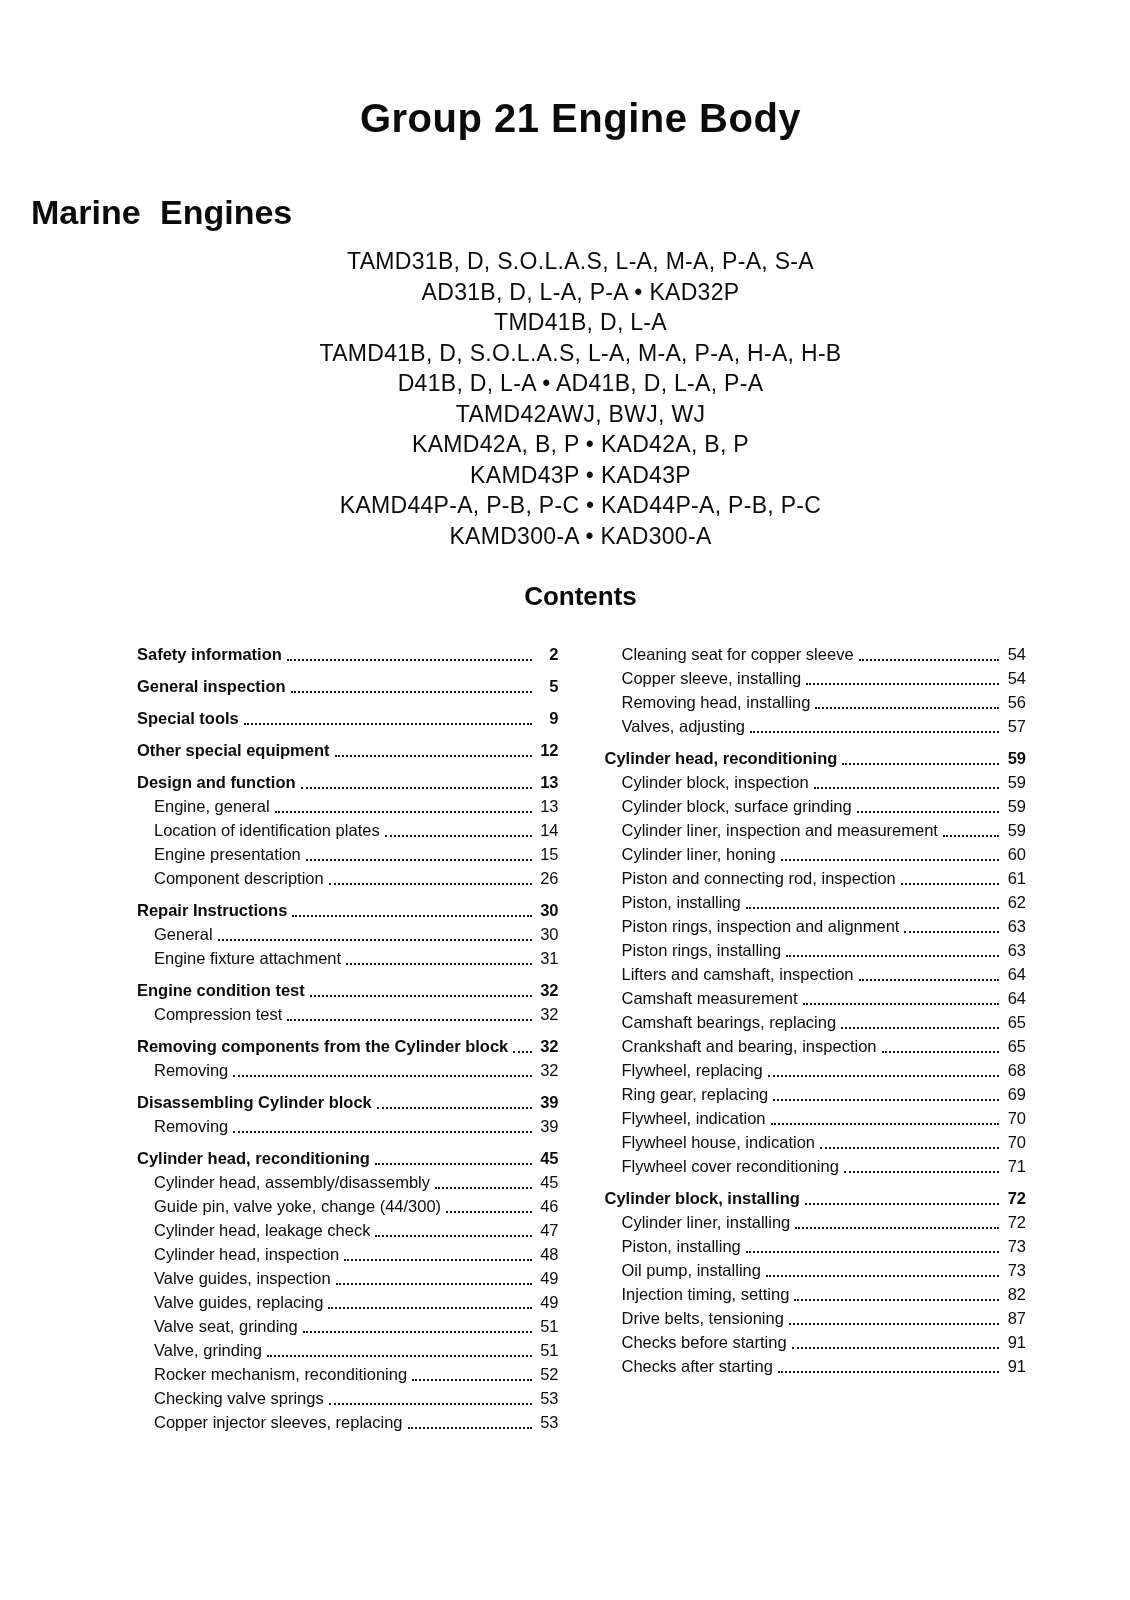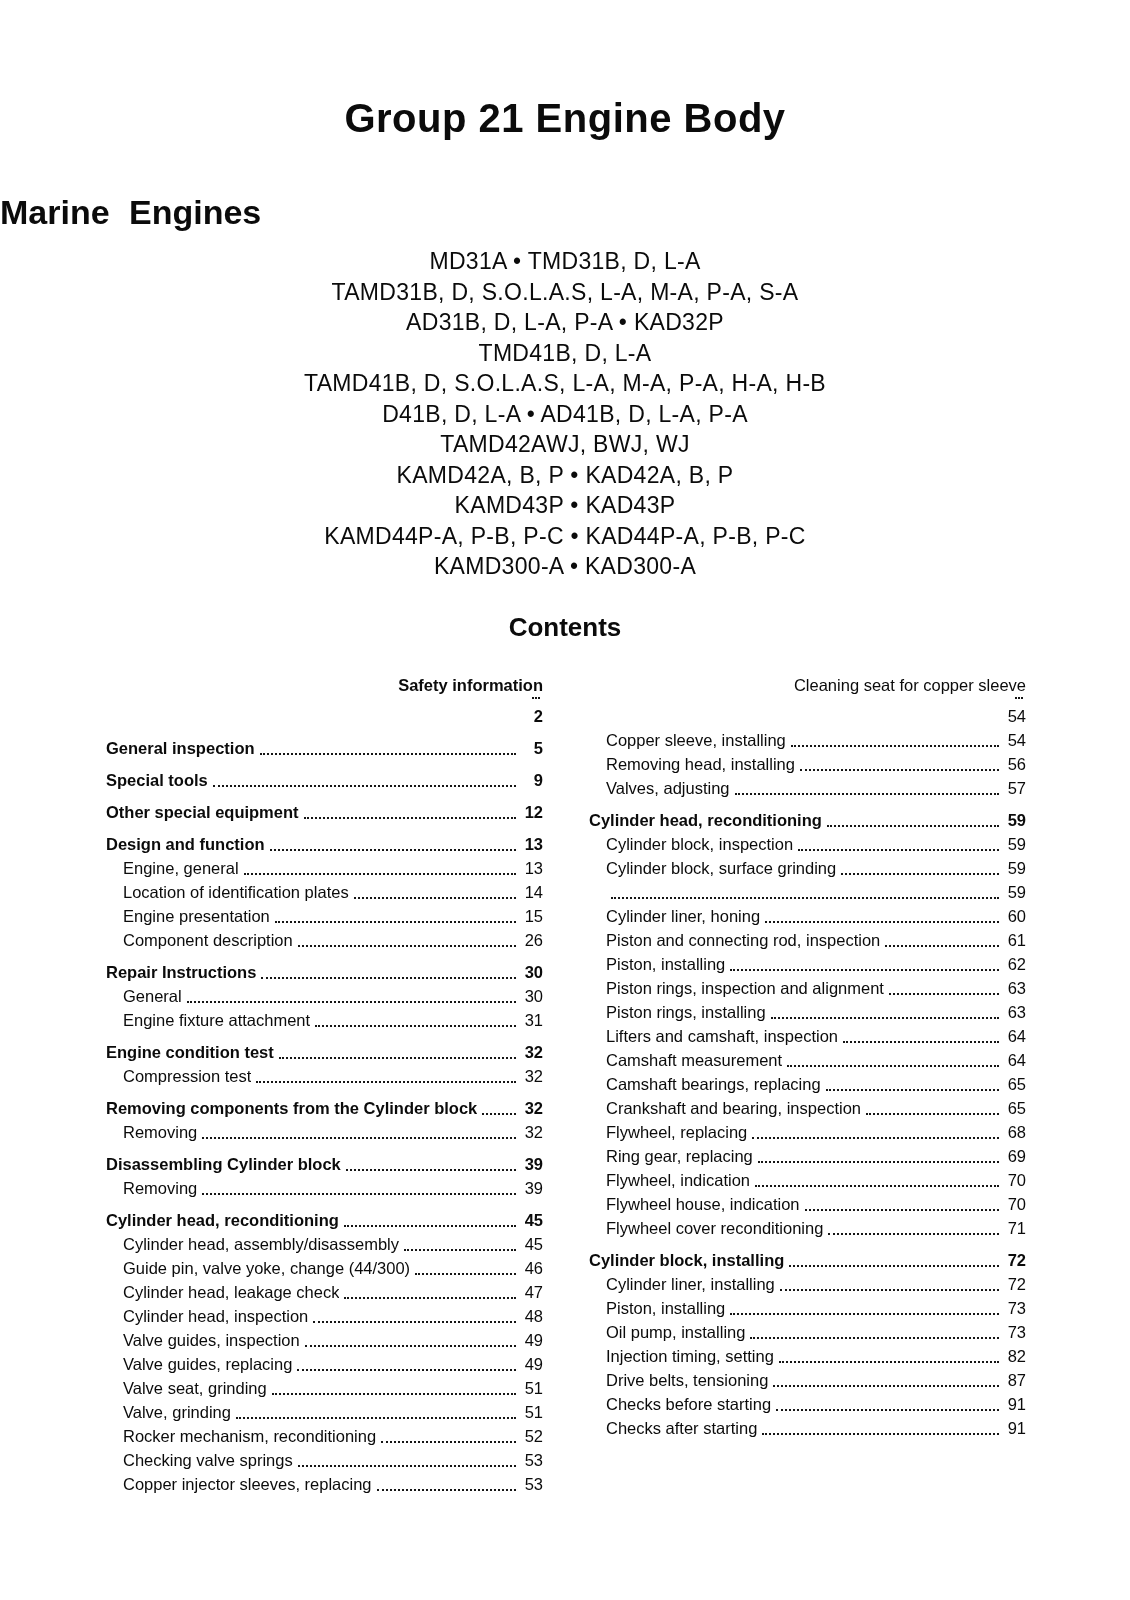--- a/index.html
+++ b/index.html
@@ -4,21 +4,21 @@
 <style>
   * { margin: 0; padding: 0; box-sizing: border-box; }
   html, body { background: #ffffff; }
   body {
     width: 1130px;
     min-height: 1600px;
     margin: 0 auto;
     font-family: "Liberation Sans", sans-serif;
     color: #0b0b0b;
   }
-  .page { padding: 96px 0 40px 0; }
+  .page { padding: 96px 0 40px 0; margin-left: 31px; }
   .title {
     text-align: center;
     font-size: 40px;
     font-weight: bold;
     letter-spacing: 0.5px;
   }
   .subtitle {
     text-align: left;
     font-size: 34px;
     font-weight: bold;
@@ -44,21 +44,21 @@
     padding: 30px 104px 0 106px;
   }
   .toc-col { flex: 1; min-width: 0; }
   .toc-row {
     display: flex;
     align-items: flex-end;
     font-size: 16.5px;
     line-height: 24px;
   }
   .toc-row.section { font-weight: bold; margin-top: 8px; }
-  .toc-col > .toc-row:first-of-type { margin-top: 0; flex-direction: column; }
+  .toc-col > .toc-row:first-of-type { margin-top: 0; }
   .toc-row.sub { padding-left: 17px; }
   .toc-label { white-space: nowrap; overflow: hidden; }
   .toc-leader {
     flex: 1;
     min-width: 8px;
     height: 0;
     align-self: flex-end;
     margin: 0 3px 5px 5px;
     border-bottom: 2px dotted #151515;
   }
@@ -72,21 +72,20 @@
 <body>
 
 <div class="page">
 
   <h1 class="title">Group 21 Engine Body</h1>
 
   <h2 class="subtitle">Marine Engines</h2>
 
   <div class="models">
 
-      <div class="model-line">MD31A • TMD31B, D, L-A</div>
 
       <div class="model-line">TAMD31B, D, S.O.L.A.S, L-A, M-A, P-A, S-A</div>
 
       <div class="model-line">AD31B, D, L-A, P-A • KAD32P</div>
 
       <div class="model-line">TMD41B, D, L-A</div>
 
       <div class="model-line">TAMD41B, D, S.O.L.A.S, L-A, M-A, P-A, H-A, H-B</div>
 
       <div class="model-line">D41B, D, L-A • AD41B, D, L-A, P-A</div>
@@ -328,20 +327,21 @@
           <span class="toc-page">59</span>
         </div>
 
         <div class="toc-row sub">
           <span class="toc-label">Cylinder block, surface grinding</span>
           <span class="toc-leader"></span>
           <span class="toc-page">59</span>
         </div>
 
         <div class="toc-row sub">
+          <span class="toc-label">Cylinder liner, inspection and measurement</span>
           <span class="toc-leader"></span>
           <span class="toc-page">59</span>
         </div>
 
         <div class="toc-row sub">
           <span class="toc-label">Cylinder liner, honing</span>
           <span class="toc-leader"></span>
           <span class="toc-page">60</span>
         </div>
 

